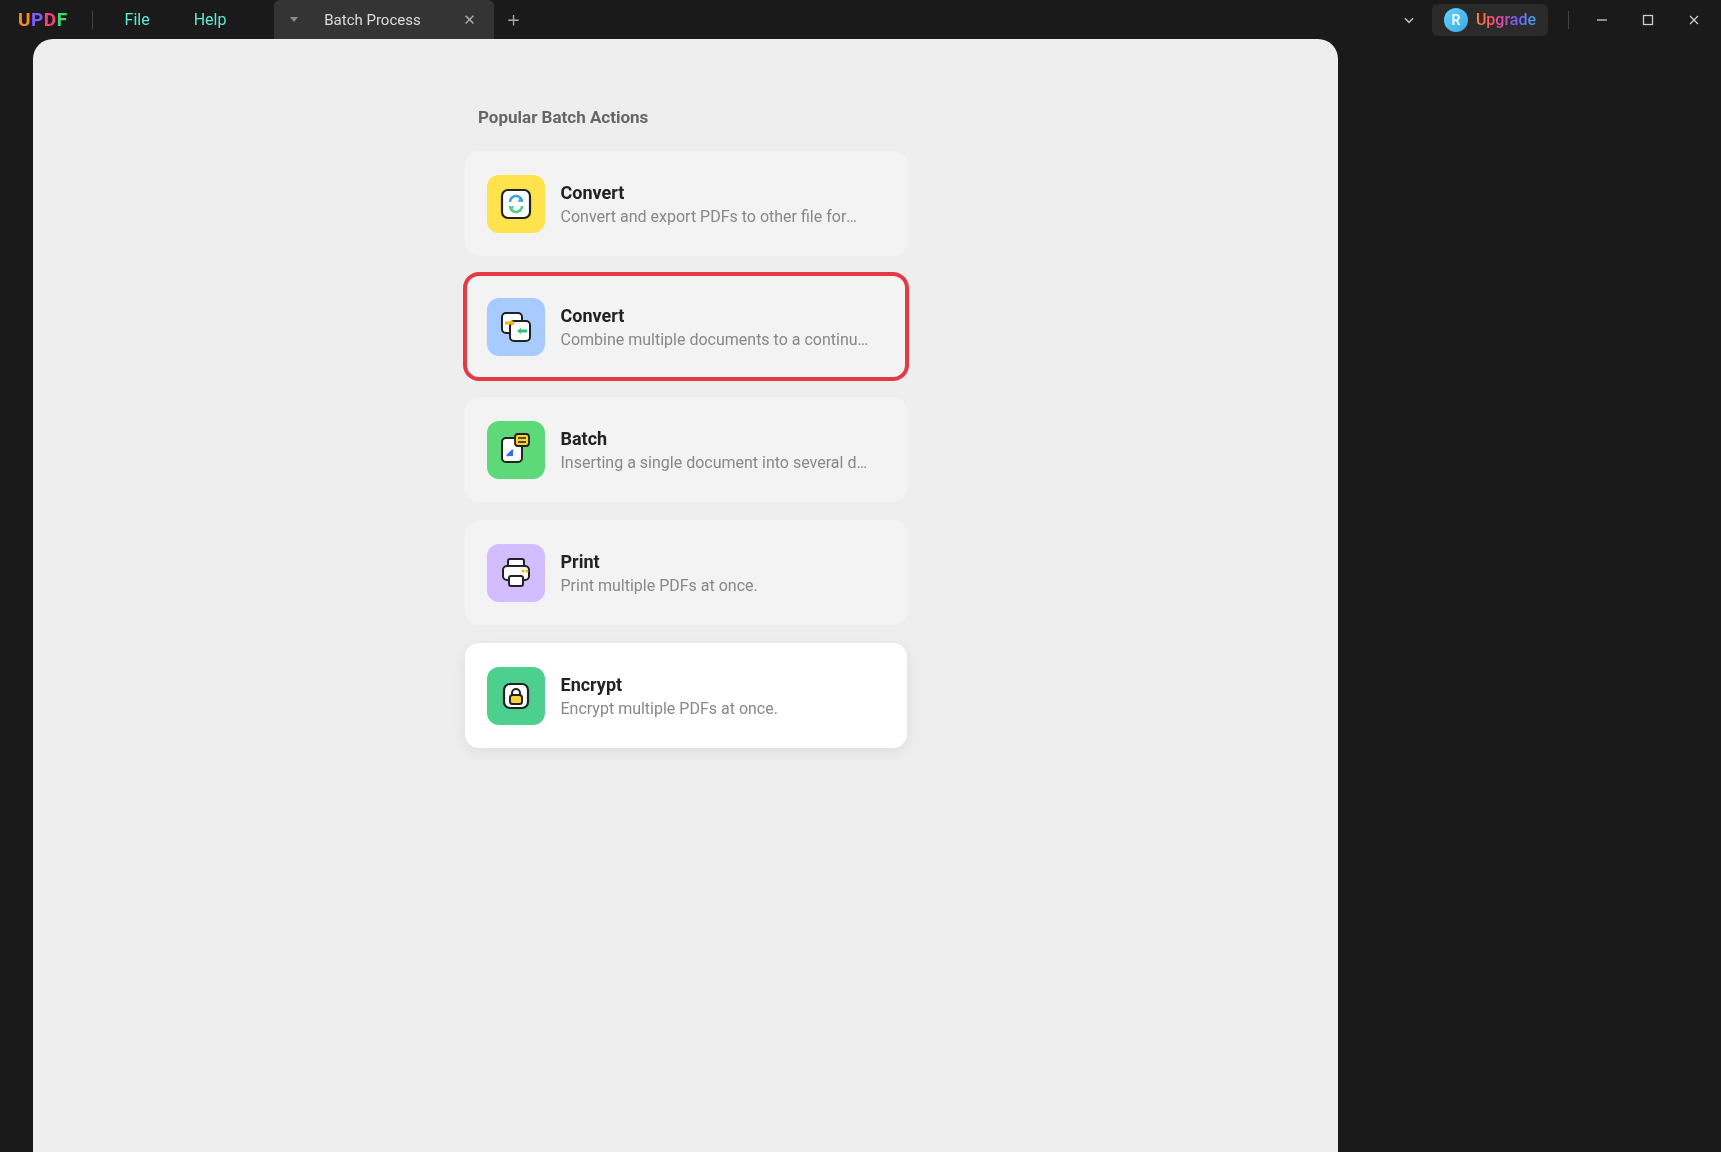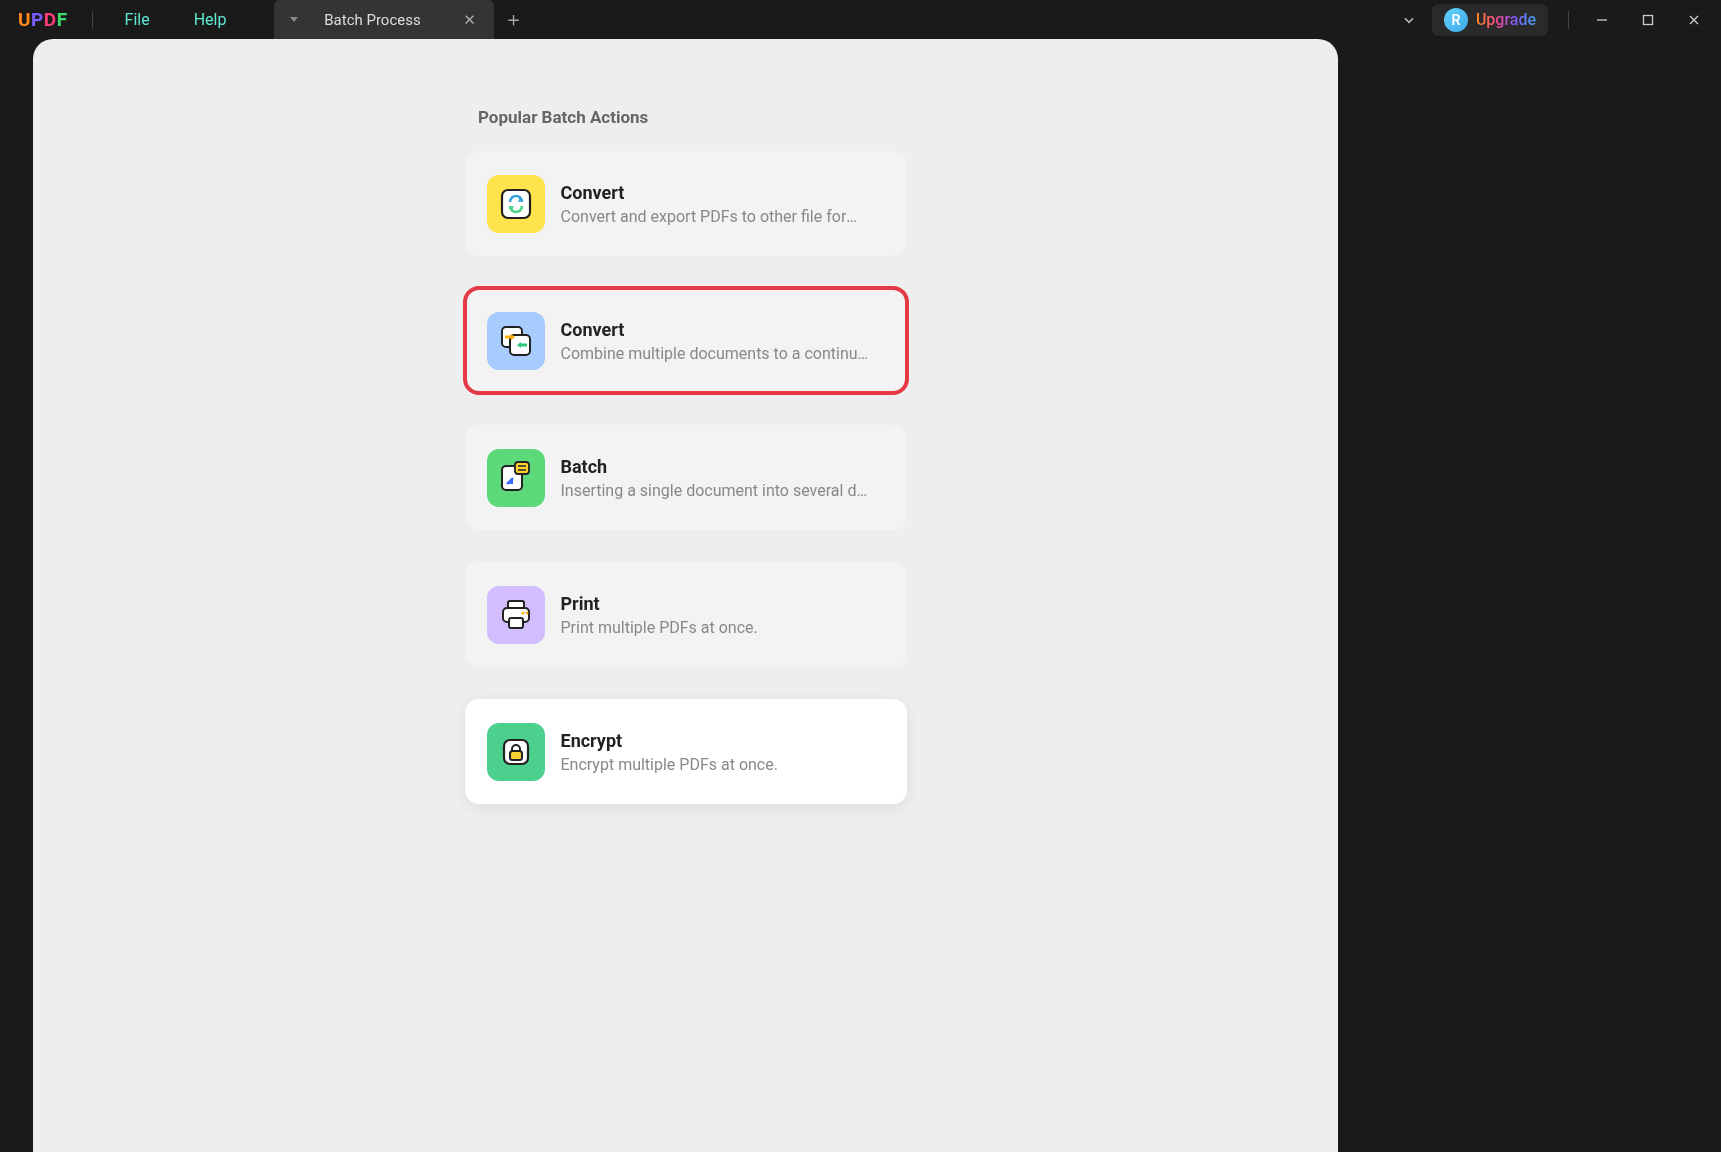--- a/index.html
+++ b/index.html
@@ -111,21 +111,21 @@
     }
     .page-inner{
       width: 100%;
       padding-top: 68px;
     }
     .section-title{
       font-size: 17px; font-weight: 700; color:#666;
       margin-left: 445px; margin-bottom: 24px;
     }
     .cards{
-      display:flex; flex-direction:column; gap: 32px;
+      display:flex; flex-direction:column; gap: 18px;
       align-items:center;
     }
     .card{
       width: 442px; height: 105px;
       background: #f3f3f3;
       border-radius: 14px;
       display:flex; align-items:center;
       padding: 0 22px;
       cursor:pointer;
       position: relative;

